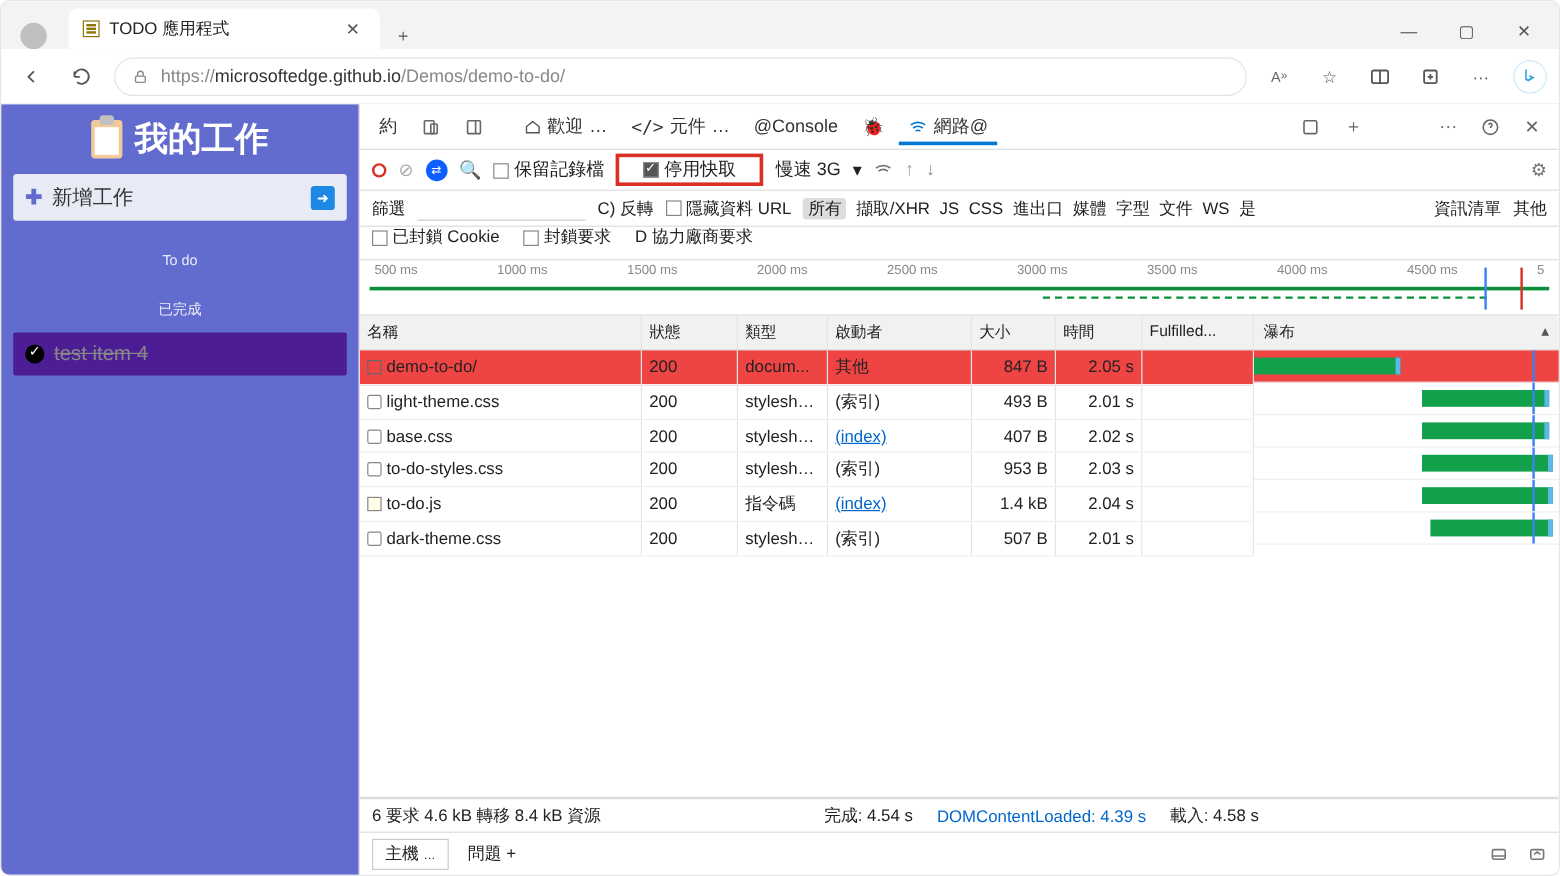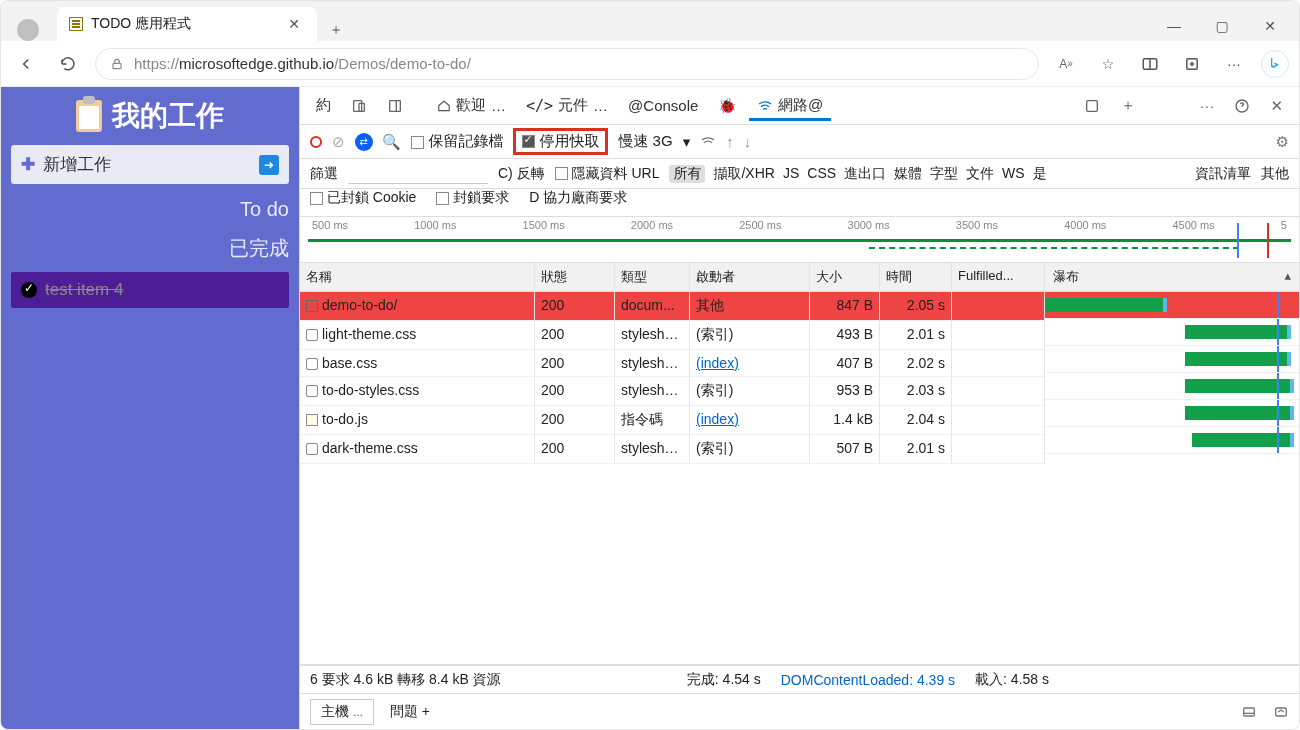--- a/index.html
+++ b/index.html
@@ -23,41 +23,41 @@
 
 
 .body{flex:1;display:flex;min-height:0}
 .page{width:298px;background:#626cce;padding:10px;color:#fff;display:flex;flex-direction:column;gap:10px}
 .title{display:flex;align-items:center;gap:10px;font-size:28px;font-weight:600;justify-content:center}
 .clip{width:26px;height:32px;background:#f2cb9c;border-radius:3px;position:relative}
 .clip:before{content:"";position:absolute;left:3px;top:6px;right:3px;bottom:3px;background:#fff}
 .clip:after{content:"";position:absolute;left:7px;top:-4px;width:12px;height:8px;border-radius:3px;background:#c0c0c0}
 .addbar{background:#e8eaf6;color:#333;border-radius:3px;padding:8px 10px;display:flex;align-items:center;gap:8px;font-size:17px}
 .addbar .go{margin-left:auto;width:20px;height:20px;background:#1e88e5;border-radius:3px;display:flex;align-items:center;justify-content:center;color:#fff;font-size:12px}
-.sect{color:#444;text-align:right;font-size:20px;margin-top:4px}
+.sect{color:#444;text-align:center;font-size:12px;margin-top:16px}
 .card{background:#fff;color:#222;border-radius:2px;padding:8px 10px;font-size:22px;display:flex;align-items:center;gap:8px}
 .circ{width:16px;height:16px;border:2px solid #333;border-radius:50%}
 .done{background:#4c1d95}
 .done .circ{background:#000;border-color:#000;position:relative}
 .done .circ:after{content:"✓";position:absolute;top:-3px;left:1px;color:#fff;font-size:12px}
 .done span{text-decoration:line-through;color:#888;font-size:17px}
 
 
 .dev{flex:1;display:flex;flex-direction:column;border-left:1px solid #ddd;background:#fff;min-width:0}
 .dtabs{display:flex;align-items:center;height:38px;border-bottom:1px solid #ddd;padding:0 8px;gap:4px;font-size:15px}
 .dtab{padding:6px 8px;display:flex;align-items:center;gap:5px;color:#333}
 .dtab.icon{color:#666}
 .dtab.active{border-bottom:3px solid #0078d4;padding-bottom:3px}
 .dtab .wifi{color:#0078d4}
 .spacer{flex:1}
 .nettool{display:flex;align-items:center;height:34px;border-bottom:1px solid #ddd;padding:0 10px;gap:10px;font-size:15px}
 .rec{width:12px;height:12px;border:2px solid #d93025;border-radius:50%}
 .fdot{width:18px;height:18px;border-radius:50%;background:#0b5fff;color:#fff;font-size:10px;display:flex;align-items:center;justify-content:center}
 .chk{width:13px;height:13px;border:1px solid #888;display:inline-block;vertical-align:middle}
-.disable-cache{border:3px solid #d93025;padding:1px 6px;display:flex;align-items:center;gap:4px}
+.disable-cache{border:3px solid #d93025;padding:1px 20px;display:flex;align-items:center;gap:4px}
 .disable-cache .chk{background:#555;position:relative}
 .disable-cache .chk:after{content:"✓";position:absolute;top:-3px;left:0;color:#fff;font-size:11px}
 .filterbar{display:flex;align-items:center;height:30px;border-bottom:1px solid #ddd;padding:0 10px;gap:10px;font-size:14px}
 .filterbar input{border:0;border-bottom:1px solid #ccc;width:140px;font-size:14px;padding:2px}
 .ftypes{display:flex;gap:8px;}
 .ftypes .all{background:#ddd;border-radius:3px;padding:0 4px}
 .cookiebar{display:flex;height:28px;border-bottom:1px solid #ddd;padding:0 10px;gap:20px;font-size:14px}
 .timeline{height:46px;border-bottom:1px solid #ddd;position:relative;font-size:11px;color:#888}
 .tlabels{display:flex;justify-content:space-between;padding:2px 12px}
 .tline{position:absolute;left:8px;right:8px;top:22px;height:3px;background:#0b8f3a}

